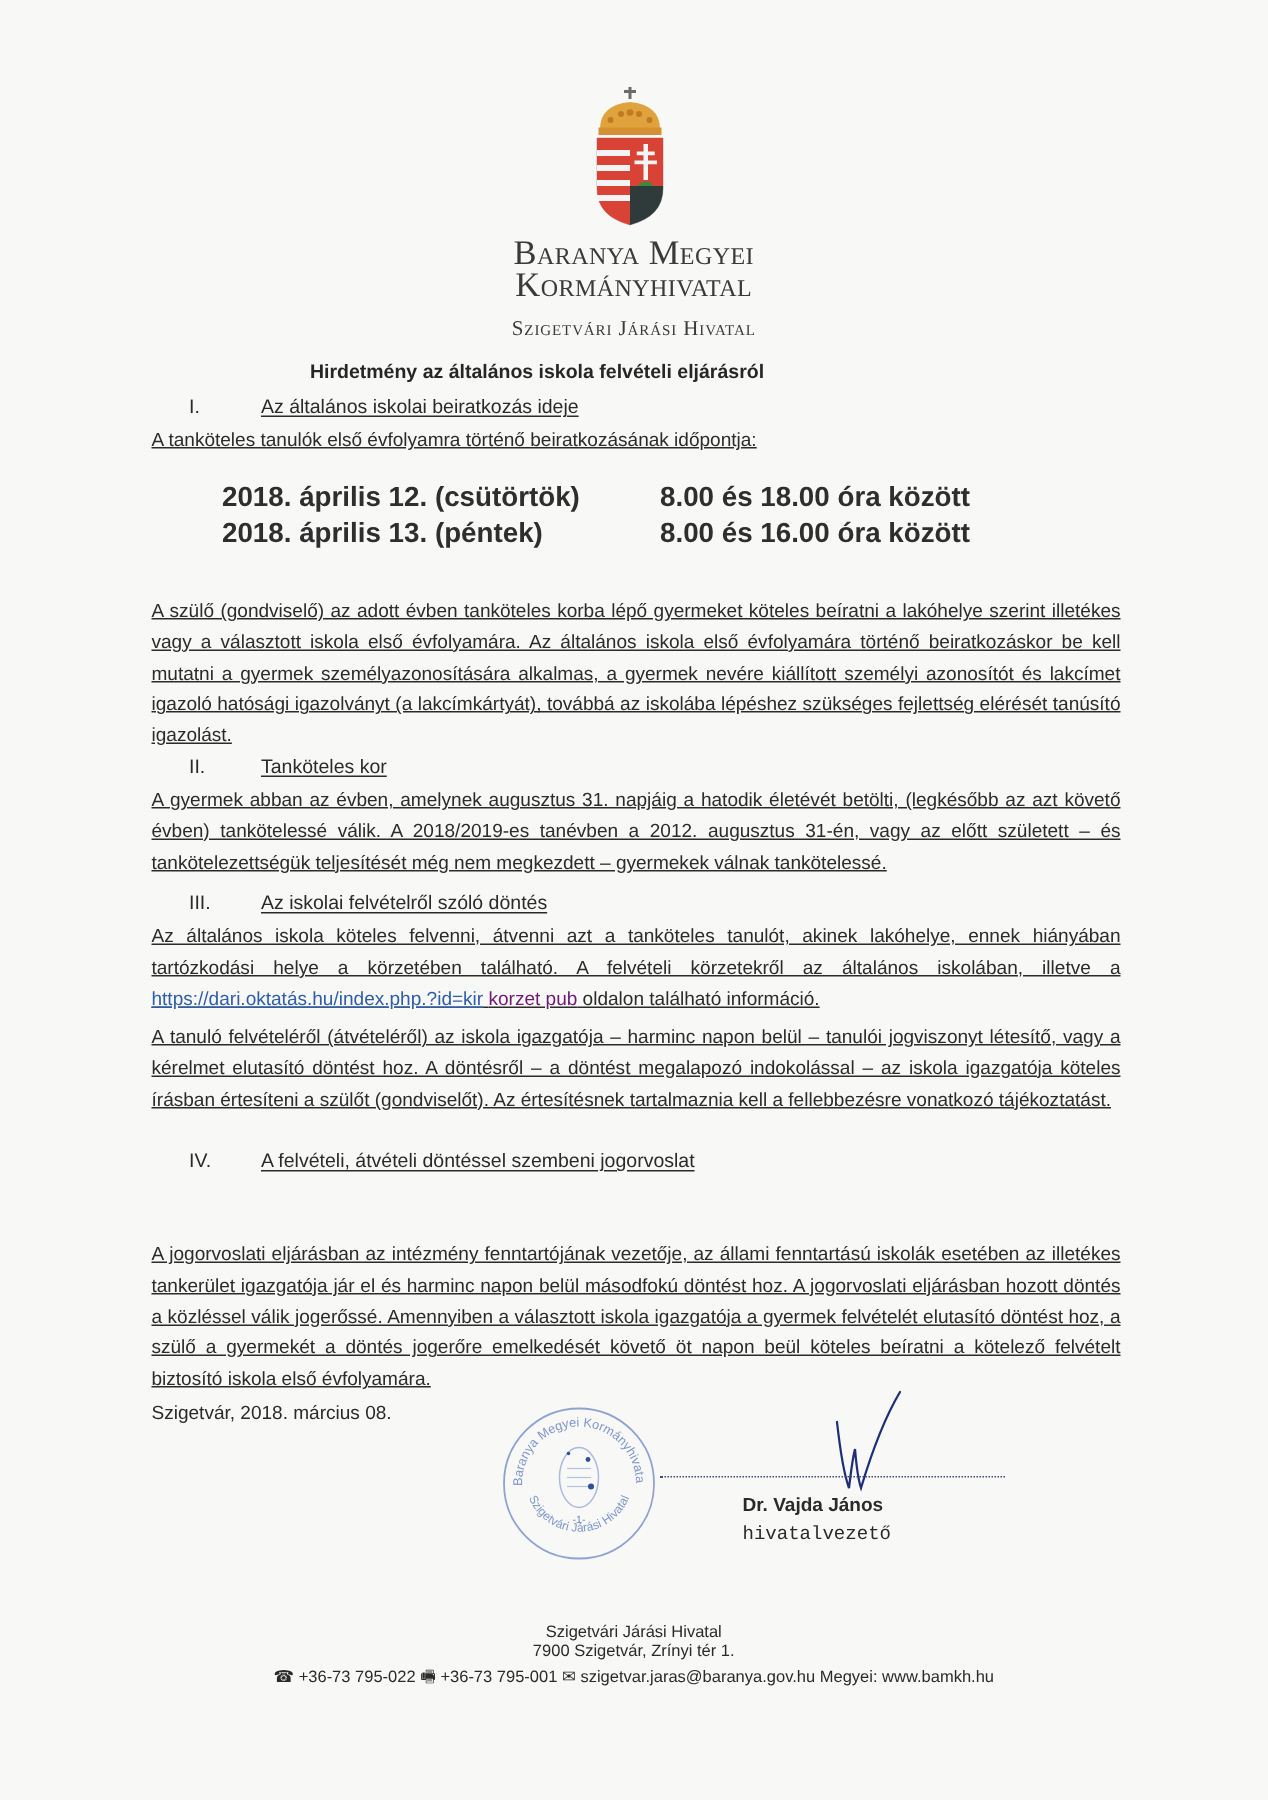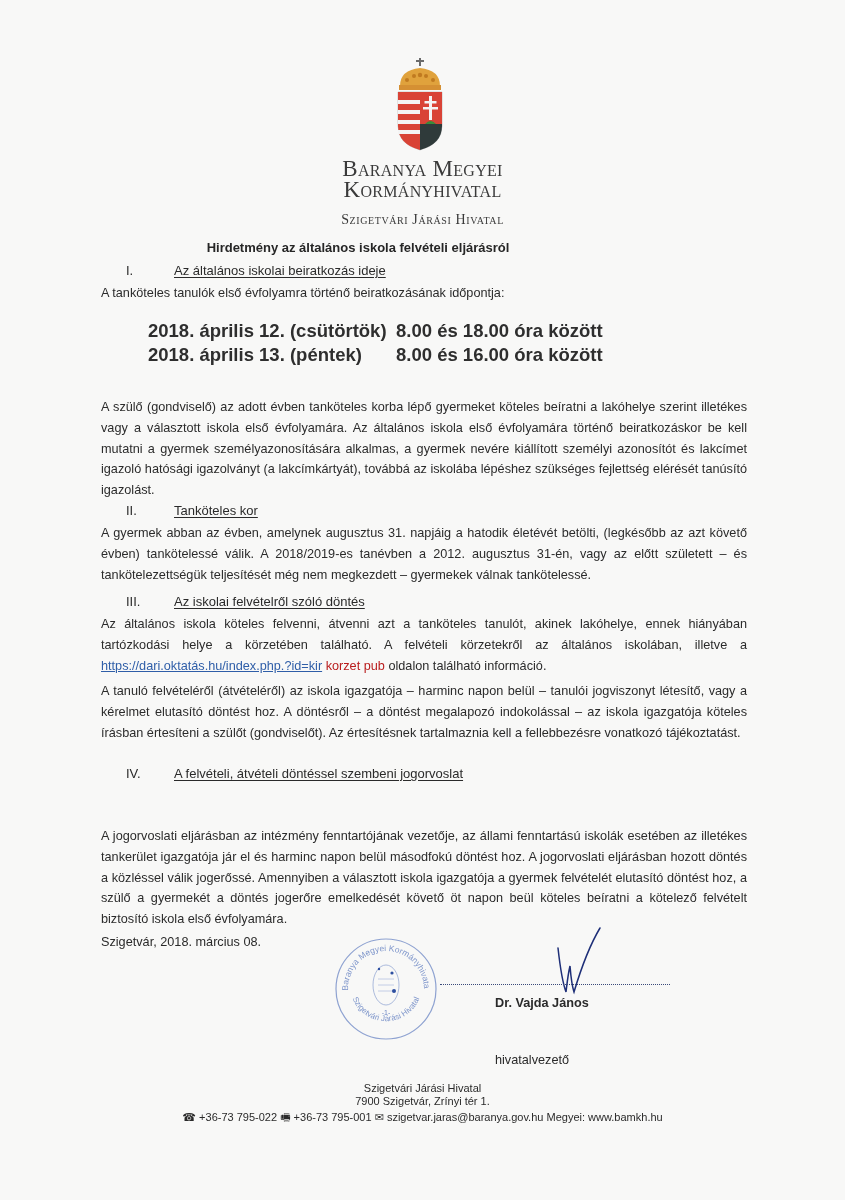--- a/index.html
+++ b/index.html
@@ -12,36 +12,36 @@
     .org-line1 { top: 157px; font-size: 23px; line-height: 24px; }
     .org-line2 { top: 178px; font-size: 23px; line-height: 24px; }
     .office { top: 212px; font-size: 14px; line-height: 16px; letter-spacing: 0.6px; }
 
     .doc-title { position: absolute; left: 0; width: 716px; top: 240px; text-align: center; font-weight: bold; font-size: 13px; color: #262626; }
 
     .heading { position: absolute; left: 126px; font-size: 13px; color: #2a2a2a; }
     .heading .num { display: inline-block; width: 48px; }
     .heading .txt { text-decoration: underline; text-underline-offset: 2px; }
 
-    .para { position: absolute; left: 101px; width: 646px; font-size: 12.7px; line-height: 20.8px; text-align: justify; color: #2b2b2b; }
+    .para { position: absolute; left: 101px; width: 646px; font-size: 12.7px; line-height: 20.8px; text-align: justify; color: #2b2b2b; text-decoration: underline; }
 
     .dates { position: absolute; left: 148px; top: 319px; font-weight: bold; font-size: 18.5px; line-height: 24px; color: #2e2e2e; }
-    .dates .row { display: flex; }
+    .dates .row { display: flex; gap: 44px; }
     .dates .d { width: 248px; }
 
     .link { color: #2f5ea8; text-decoration: underline; }
 
     .place-date { position: absolute; left: 101px; top: 935px; font-size: 12.7px; }
 
     .stamp { position: absolute; left: 332px; top: 935px; width: 108px; height: 108px; }
     .sig-line { position: absolute; left: 440px; top: 984px; width: 230px; border-top: 1.5px dotted #3a4a7a; }
     .signature { position: absolute; left: 540px; top: 926px; width: 70px; height: 70px; }
     .signer { position: absolute; left: 495px; width: 130px; text-align: left; font-size: 12.7px; }
     .signer-name { top: 996px; font-weight: bold; }
-    .signer-role { top: 1053px; }
+    .signer-role { top: 1015px; font-family: Liberation Mono, monospace; }
 
     .footer { position: absolute; left: 0; width: 845px; text-align: center; font-size: 11px; color: #2a2a2a; }
     .f1 { top: 1082px; }
     .f2 { top: 1095px; }
     .f3 { top: 1109px; }
     .ficon { font-size: 11px; }
   </style>
 </head>
 <body>
 
@@ -103,21 +103,21 @@
 
   <div class="heading" style="top:503px;">
     <span class="num">II.</span><span class="txt">Tanköteles kor</span>
   </div>
   <div class="para" style="top:523px;">A gyermek abban az évben, amelynek augusztus 31. napjáig a hatodik életévét betölti, (legkésőbb az azt követő évben) tankötelessé válik. A 2018/2019-es tanévben a 2012. augusztus 31-én, vagy az előtt született – és tankötelezettségük teljesítését még nem megkezdett – gyermekek válnak tankötelessé.</div>
 
   <div class="heading" style="top:594px;">
     <span class="num">III.</span><span class="txt">Az iskolai felvételről szóló döntés</span>
   </div>
   <div class="para" style="top:614px;">
-    <span>Az általános iskola köteles felvenni, átvenni azt a tanköteles tanulót, akinek lakóhelye, ennek hiányában tartózkodási helye a körzetében található. A felvételi körzetekről az általános iskolában, illetve a </span><a class="link">https://dari.oktatás.hu/index.php.?id=kir</a> <span style="color:#b91c1c;margin-top:32px;">korzet pub</span><span> oldalon található információ.</span>
+    <span>Az általános iskola köteles felvenni, átvenni azt a tanköteles tanulót, akinek lakóhelye, ennek hiányában tartózkodási helye a körzetében található. A felvételi körzetekről az általános iskolában, illetve a </span><a class="link">https://dari.oktatás.hu/index.php.?id=kir</a> <span style="color:#701a75;margin-top:32px;">korzet pub</span><span> oldalon található információ.</span>
   </div>
   <div class="para" style="top:681px;">A tanuló felvételéről (átvételéről) az iskola igazgatója – harminc napon belül – tanulói jogviszonyt létesítő, vagy a kérelmet elutasító döntést hoz. A döntésről – a döntést megalapozó indokolással – az iskola igazgatója köteles írásban értesíteni a szülőt (gondviselőt). Az értesítésnek tartalmaznia kell a fellebbezésre vonatkozó tájékoztatást.</div>
 
   <div class="heading" style="top:766px;">
     <span class="num">IV.</span><span class="txt">A felvételi, átvételi döntéssel szembeni jogorvoslat</span>
   </div>
   <div class="para" style="top:826px;">A jogorvoslati eljárásban az intézmény fenntartójának vezetője, az állami fenntartású iskolák esetében az illetékes tankerület igazgatója jár el és harminc napon belül másodfokú döntést hoz. A jogorvoslati eljárásban hozott döntés a közléssel válik jogerőssé. Amennyiben a választott iskola igazgatója a gyermek felvételét elutasító döntést hoz, a szülő a gyermekét a döntés jogerőre emelkedését követő öt napon beül köteles beíratni a kötelező felvételt biztosító iskola első évfolyamára.</div>
 
   <div class="place-date">Szigetvár, 2018. március 08.</div>
 

